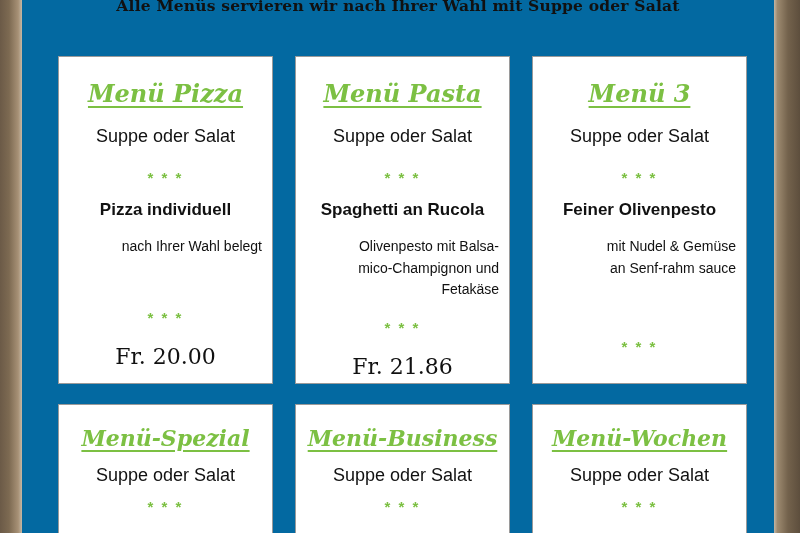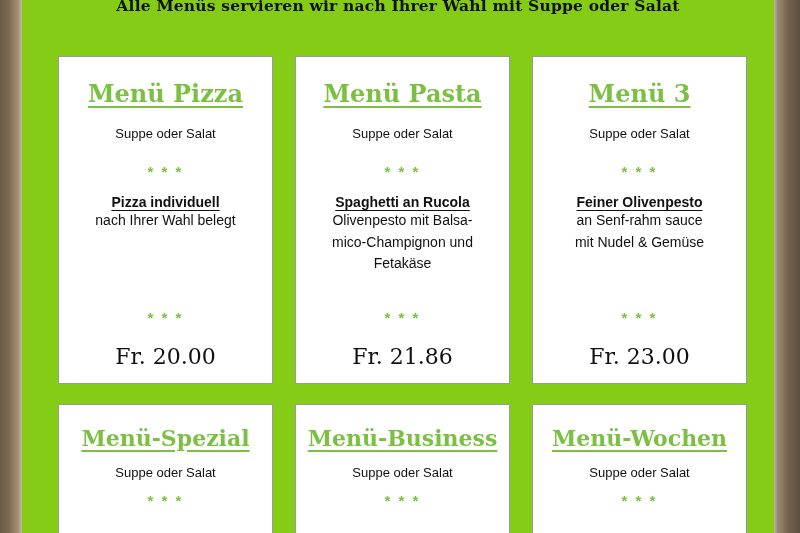--- a/index.html
+++ b/index.html
@@ -58,21 +58,21 @@
     background: #8d7a60;
     opacity: .5;
   }
 
   .sheet {
     position: absolute;
     left: 22px;
     top: 0;
     width: 752px;
     height: 533px;
-    background: #84cc16;
+    background: #0369a1;
   }
 
   .headline {
     position: absolute;
     left: 0;
     top: -4px;
     width: 752px;
     text-align: center;
     font-family: "DejaVu Serif", serif;
     font-weight: bold;
@@ -103,61 +103,62 @@
     background: #ffffff;
     box-sizing: border-box;
     padding: 16px 10px 14px 10px;
     text-align: center;
   }
   .card.tall { height: 328px; }
   .card.bottom { height: 140px; overflow: hidden; }
 
   .card-title {
     font-family: "DejaVu Serif", serif;
+    font-style: italic;
     font-weight: bold;
     font-size: 24px;
     color: #7cc043;
     text-decoration: underline;
     text-underline-offset: 4px;
     margin: 6px 0 18px 0;
     white-space: nowrap;
   }
   .card.bottom .card-title {
     font-size: 22px;
     margin: 4px 0 14px 0;
   }
 
   .sub {
-    font-size: 13px;
+    font-size: 18px;
     color: #111111;
     margin-bottom: 12px;
   }
 
   .stars {
     color: #7cc043;
     font-size: 15px;
     letter-spacing: 2px;
     font-weight: bold;
     margin: 10px 0 14px 0;
   }
 
   .dish {
-    font-size: 14px;
-    font-weight: bold;
-    color: #111111;
-    text-decoration: underline;
+    font-size: 17px;
+    font-weight: bold;
+    color: #111111;
     text-underline-offset: 3px;
-    margin-bottom: 0;
+    margin-bottom: 16px;
   }
 
   .desc {
     font-size: 14px;
     color: #111111;
     line-height: 1.55;
     margin-bottom: 8px;
+    text-align: right;
   }
 
   .spacer {
     flex: 1 1 auto;
   }
 
   .price {
     font-family: "DejaVu Serif", serif;
     font-size: 22px;
     color: #111111;
@@ -218,26 +219,25 @@
           </div>
         </div>
 
         <div class="card tall">
           <div class="card-inner">
             <div class="card-title">Menü 3</div>
             <div class="sub">Suppe oder Salat</div>
             <div class="stars">* * *</div>
             <div class="dish">Feiner Olivenpesto</div>
             <div class="desc">
+              <div>mit Nudel &amp; Gemüse</div>
               <div>an Senf-rahm sauce</div>
-              <div>mit Nudel &amp; Gemüse</div>
             </div>
             <div class="spacer"></div>
             <div class="stars">* * *</div>
-            <div class="price">Fr. 23.00</div>
           </div>
         </div>
 
       </div>
 
       <div class="row">
 
         <div class="card bottom">
           <div class="card-title">Menü-Spezial</div>
           <div class="sub">Suppe oder Salat</div>

